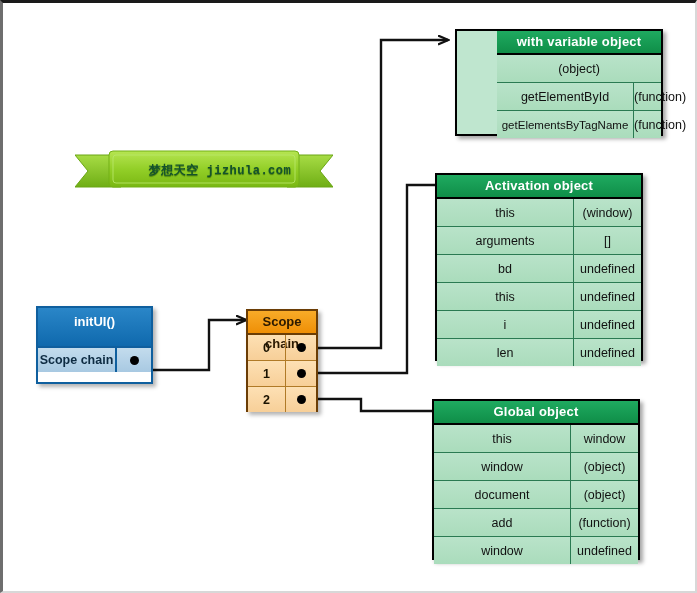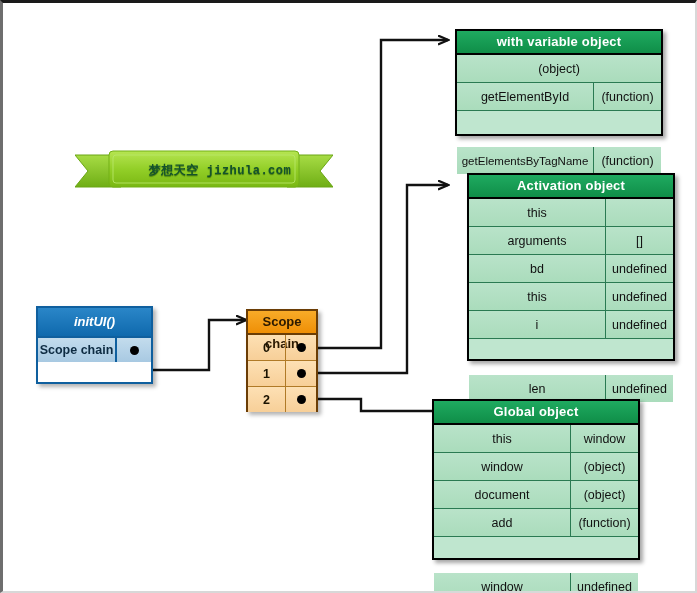--- a/index.html
+++ b/index.html
@@ -35,43 +35,42 @@
     height:22px;
     border-bottom:2px solid #000;
     letter-spacing:.2px;
   }
   .obj-row{
     display:flex;
     height:27px;
     border-bottom:1px solid #2a7a52;
     background:linear-gradient(#b9e3c9,#aadcbc);
   }
-  .obj-row:last-child{border-bottom:none;margin-top:36px;}
+  .obj-row:last-child{border-bottom:none;}
   .obj-k,.obj-v{
     display:flex;align-items:center;justify-content:center;
     font-size:12.5px;color:#111;
     box-sizing:border-box;
   }
   .obj-k{flex:0 0 137px;border-right:1px solid #2a7a52;}
   .obj-v{flex:1;}
 
   
   .ec-box{
     position:absolute;
     border:2px solid #0f5f9e;
     box-sizing:border-box;
     box-shadow:3px 3px 4px rgba(0,0,0,.3);
   }
   .ec-head{
     background:linear-gradient(#2a86c8,#0f69ad);
     color:#fff;font-weight:bold;font-size:13px;
-    text-align:center;padding:6px 2px 7px;
+    text-align:center;padding:6px 2px 17px;
     line-height:15px;
     border-bottom:2px solid #0f5f9e;
-    font-style:italic;
   }
   .ec-row{display:flex;height:24px;background:linear-gradient(#c3dced,#a8c9e2);}
   .ec-label{
     flex:1;display:flex;align-items:center;justify-content:center;
     font-size:12.5px;font-weight:bold;color:#0d2b42;
     border-right:2px solid #0f5f9e;
   }
   .ec-ptr{flex:0 0 34px;display:flex;align-items:center;justify-content:center;}
 
   
@@ -188,39 +187,40 @@
     </div>
 
     <div class="sc-row">
       <div class="sc-idx">2</div>
       <div class="sc-ptr">
         <span class="dot"></span>
       </div>
     </div>
   </div>
 
-  <div class="obj-table" style="left:452px;top:26px;width:208px;height:107px;">
+  <div class="obj-table" style="left:452px;top:26px;width:208px;height:107px;padding-left:40px;">
     <div class="obj-head">with variable object</div>
     <div class="obj-row">
       <div class="obj-v">(object)</div>
     </div>
     <div class="obj-row">
       <div class="obj-k">getElementById</div>
       <div class="obj-v">(function)</div>
     </div>
     <div class="obj-row">
       <div class="obj-k" style="font-size:11.5px;">getElementsByTagName</div>
       <div class="obj-v">(function)</div>
     </div>
   </div>
 
-  <div class="obj-table" style="left:464px;top:170px;width:208px;height:188px;">
+  <div class="obj-table" style="left:432px;top:170px;width:208px;height:188px;">
     <div class="obj-head">Activation object</div>
     <div class="obj-row">
       <div class="obj-k">this</div>
+      <div class="obj-v">(window)</div>
     </div>
     <div class="obj-row">
       <div class="obj-k">arguments</div>
       <div class="obj-v">[]</div>
     </div>
     <div class="obj-row">
       <div class="obj-k">bd</div>
       <div class="obj-v">undefined</div>
     </div>
     <div class="obj-row">

